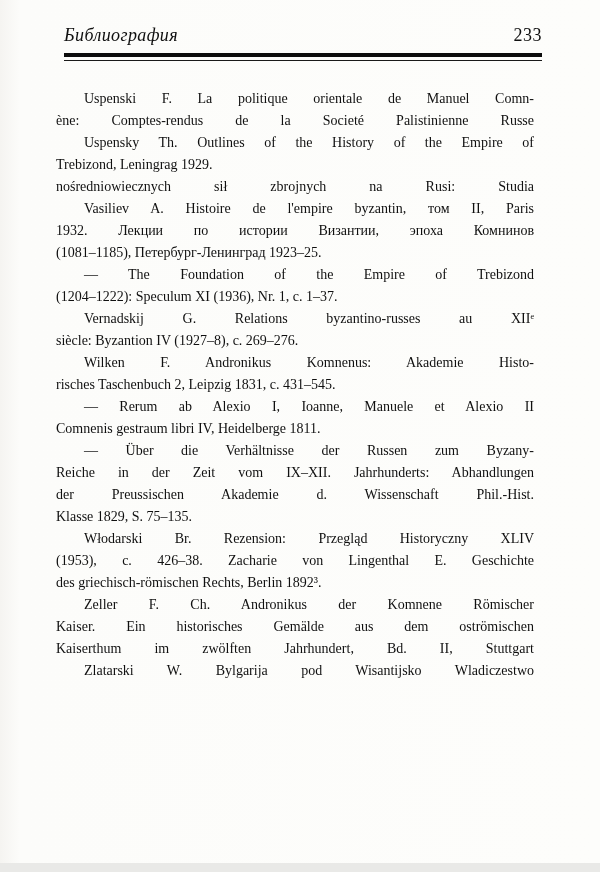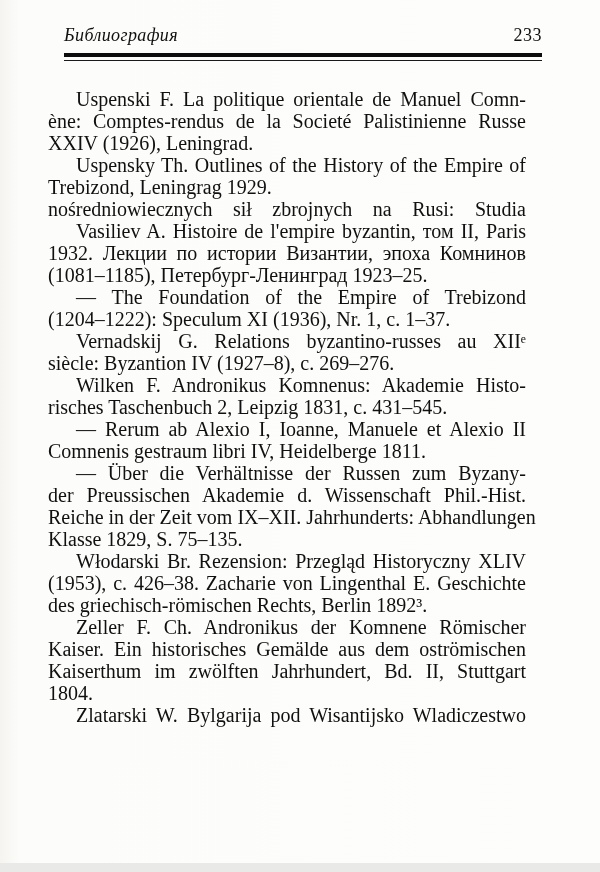--- a/index.html
+++ b/index.html
@@ -24,23 +24,23 @@
     font-size: 18px;
     font-weight: 500;
   }
   .running-title { font-style: italic; letter-spacing: 0.4px; }
   .page-number { font-style: normal; letter-spacing: 0.5px; }
   .rules { position: absolute; left: 64px; right: 58px; top: 53px; }
   .rule-thick { border-top: 4px solid #0c0c0c; }
   .rule-thin  { border-top: 1.4px solid #1a1a1a; margin-top: 2.5px; }
   .content {
     position: absolute;
-    left: 48px; top: 88px;
+    left: 56px; top: 88px;
     width: 478px;
-    font-size: 20px;
+    font-size: 14px;
     line-height: 22px;
     font-weight: 500;
   }
   .entry { margin: 0; }
   .line {
     text-align: justify;
     text-align-last: justify;
     white-space: nowrap;
     overflow: visible;
   }
@@ -58,21 +58,20 @@
 
   <div class="rules">
     <div class="rule-thick"></div>
     <div class="rule-thin"></div>
   </div>
 
   <div class="content">
       <div class="entry">
         <div class="line first">Uspenski F. La politique orientale de Manuel Comn-</div>
         <div class="line">ène: Comptes-rendus de la Societé Palistinienne Russe</div>
-        <div class="line last">XXIV (1926), Leningrad.</div>
       </div>
       <div class="entry">
         <div class="line first">Uspensky Th. Outlines of the History of the Empire of</div>
         <div class="line last">Trebizond, Leningrag 1929.</div>
       </div>
       <div class="entry">
         <div class="line">nośredniowiecznych sił zbrojnych na Rusi: Studia</div>
       </div>
       <div class="entry">
         <div class="line first">Vasiliev A. Histoire de l'empire byzantin, том II, Paris</div>
@@ -90,32 +89,31 @@
       <div class="entry">
         <div class="line first">Wilken F. Andronikus Komnenus: Akademie Histo-</div>
         <div class="line last">risches Taschenbuch 2, Leipzig 1831, c. 431–545.</div>
       </div>
       <div class="entry">
         <div class="line first">— Rerum ab Alexio I, Ioanne, Manuele et Alexio II</div>
         <div class="line last">Comnenis gestraum libri IV, Heidelberge 1811.</div>
       </div>
       <div class="entry">
         <div class="line first">— Über die Verhältnisse der Russen zum Byzany-</div>
+        <div class="line">Reiche in der Zeit vom IX–XII. Jahrhunderts: Abhandlungen</div>
         <div class="line">der Preussischen Akademie d. Wissenschaft Phil.-Hist.</div>
-        <div class="line">Reiche in der Zeit vom IX–XII. Jahrhunderts: Abhandlungen</div>
         <div class="line last">Klasse 1829, S. 75–135.</div>
       </div>
       <div class="entry">
         <div class="line first">Włodarski Br. Rezension: Przegląd Historyczny XLIV</div>
         <div class="line">(1953), c. 426–38. Zacharie von Lingenthal E. Geschichte</div>
         <div class="line last">des griechisch-römischen Rechts, Berlin 1892³.</div>
       </div>
       <div class="entry">
         <div class="line first">Zeller F. Ch. Andronikus der Komnene Römischer</div>
         <div class="line">Kaiser. Ein historisches Gemälde aus dem oströmischen</div>
         <div class="line">Kaiserthum im zwölften Jahrhundert, Bd. II, Stuttgart</div>
-        <div class="line last">1804.</div>
       </div>
       <div class="entry">
         <div class="line first">Zlatarski W. Bylgarija pod Wisantijsko Wladiczestwo</div>
       </div>
     </div>
 </div>
 
 </body></html>

